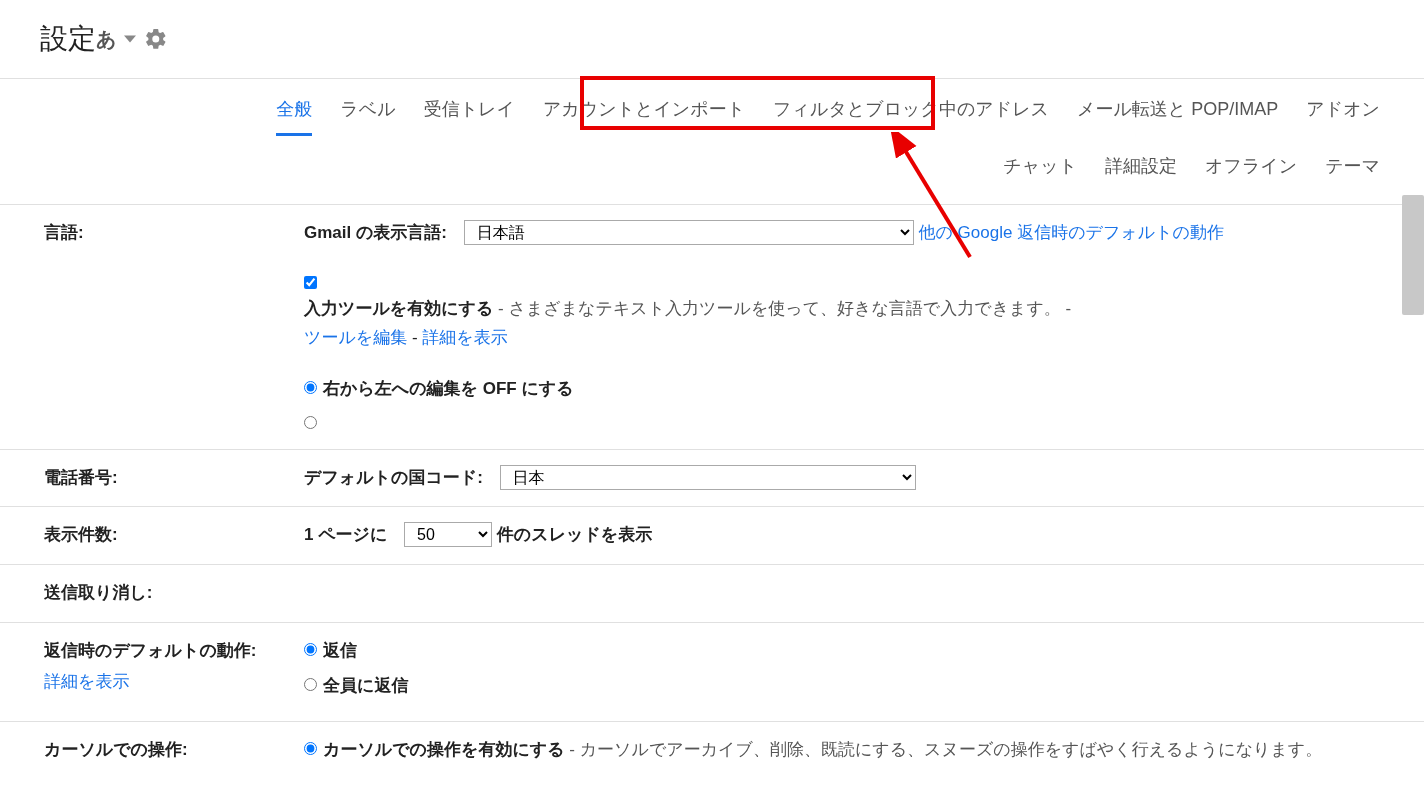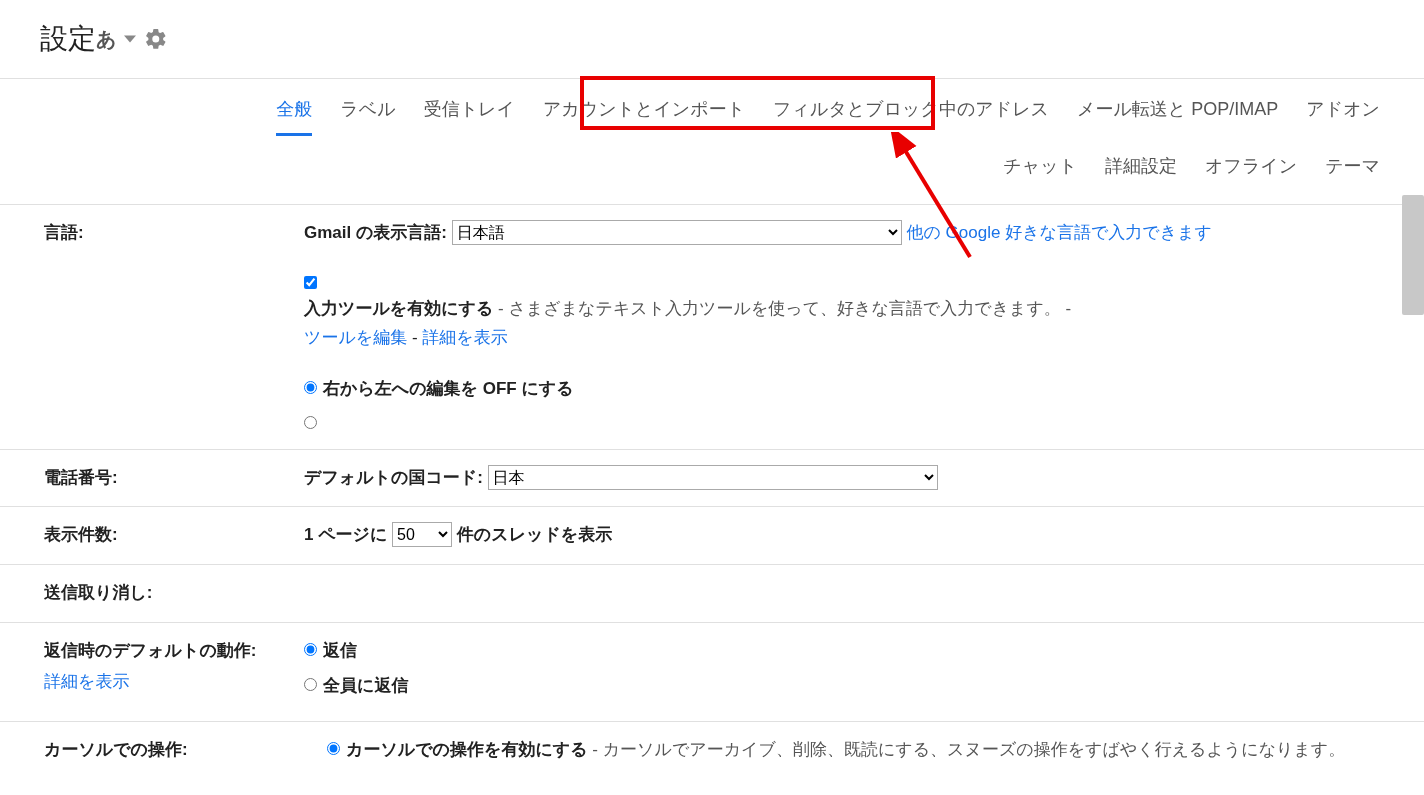--- a/index.html
+++ b/index.html
@@ -48,35 +48,36 @@
     .hr-tabs { border: none; border-top: 1px solid #e0e0e0; }
 
     .content { padding: 0; position: relative; }
     .section {
       display: flex;
       padding: 14px 44px;
       border-bottom: 1px solid #e0e0e0;
       font-size: 17px;
       line-height: 1.7;
     }
-    .section:last-child { border-bottom: none; gap: 23px;}
+    .section:last-child { border-bottom: none;}
     .label-col { width: 260px; flex-shrink: 0; font-weight: bold; }
     .label-col .sublink { font-weight: normal; color:#1a73e8; cursor:pointer; display:block; margin-top:2px;}
     .value-col { flex: 1; }
     .bold { font-weight: bold; }
     .link { color: #1a73e8; cursor: pointer; }
     select {
       font-size: 16px;
-      padding: 2px 0;
+      padding: 2px 8px;
       border: 1px solid #aaa;
       background: #fff;
+      margin-left: 12px;
     }
     select.lang { width: 450px; }
-    select.country { width: 450px; }
-    select.small { width: 60px; }
+    select.country { width: 416px; }
+    select.small { width: 88px; }
     select.xsmall { width: 55px;}
     .row { margin-bottom: 10px; }
     .radio-row, .check-row { display: flex; align-items: flex-start; gap: 6px; margin-bottom: 6px;}
     input[type="radio"], input[type="checkbox"] { margin-top: 6px; flex-shrink:0;}
     .muted { color: #555; font-weight: normal;}
 
     
     .red-box {
       position: absolute;
       border: 4px solid #E80000;
@@ -143,21 +144,21 @@
 <div class="content">
 
   <div class="section">
     <div class="label-col">言語:</div>
     <div class="value-col">
       <div class="row">
         <span class="bold">Gmail の表示言語:</span>
         <select class="lang">
           <option>日本語</option>
         </select>
-        <span class="link">他の Google 好きな言語で入力できます</span>
+        <span class="link">他の Google 返信時のデフォルトの動作</span>
       </div>
       <div class="check-row row" style="margin-top:22px;flex-direction:column;">
         <input type="checkbox" checked="" style="">
         <div>
           <span class="bold">入力ツールを有効にする</span><span class="muted"> - さまざまなテキスト入力ツールを使って、好きな言語で入力できます。  -</span>
           <br>
           <span class="link">ツールを編集</span><span> - </span><span class="link">詳細を表示</span>
         </div>
       </div>
       <div class="radio-row" style="margin-top:22px;">

